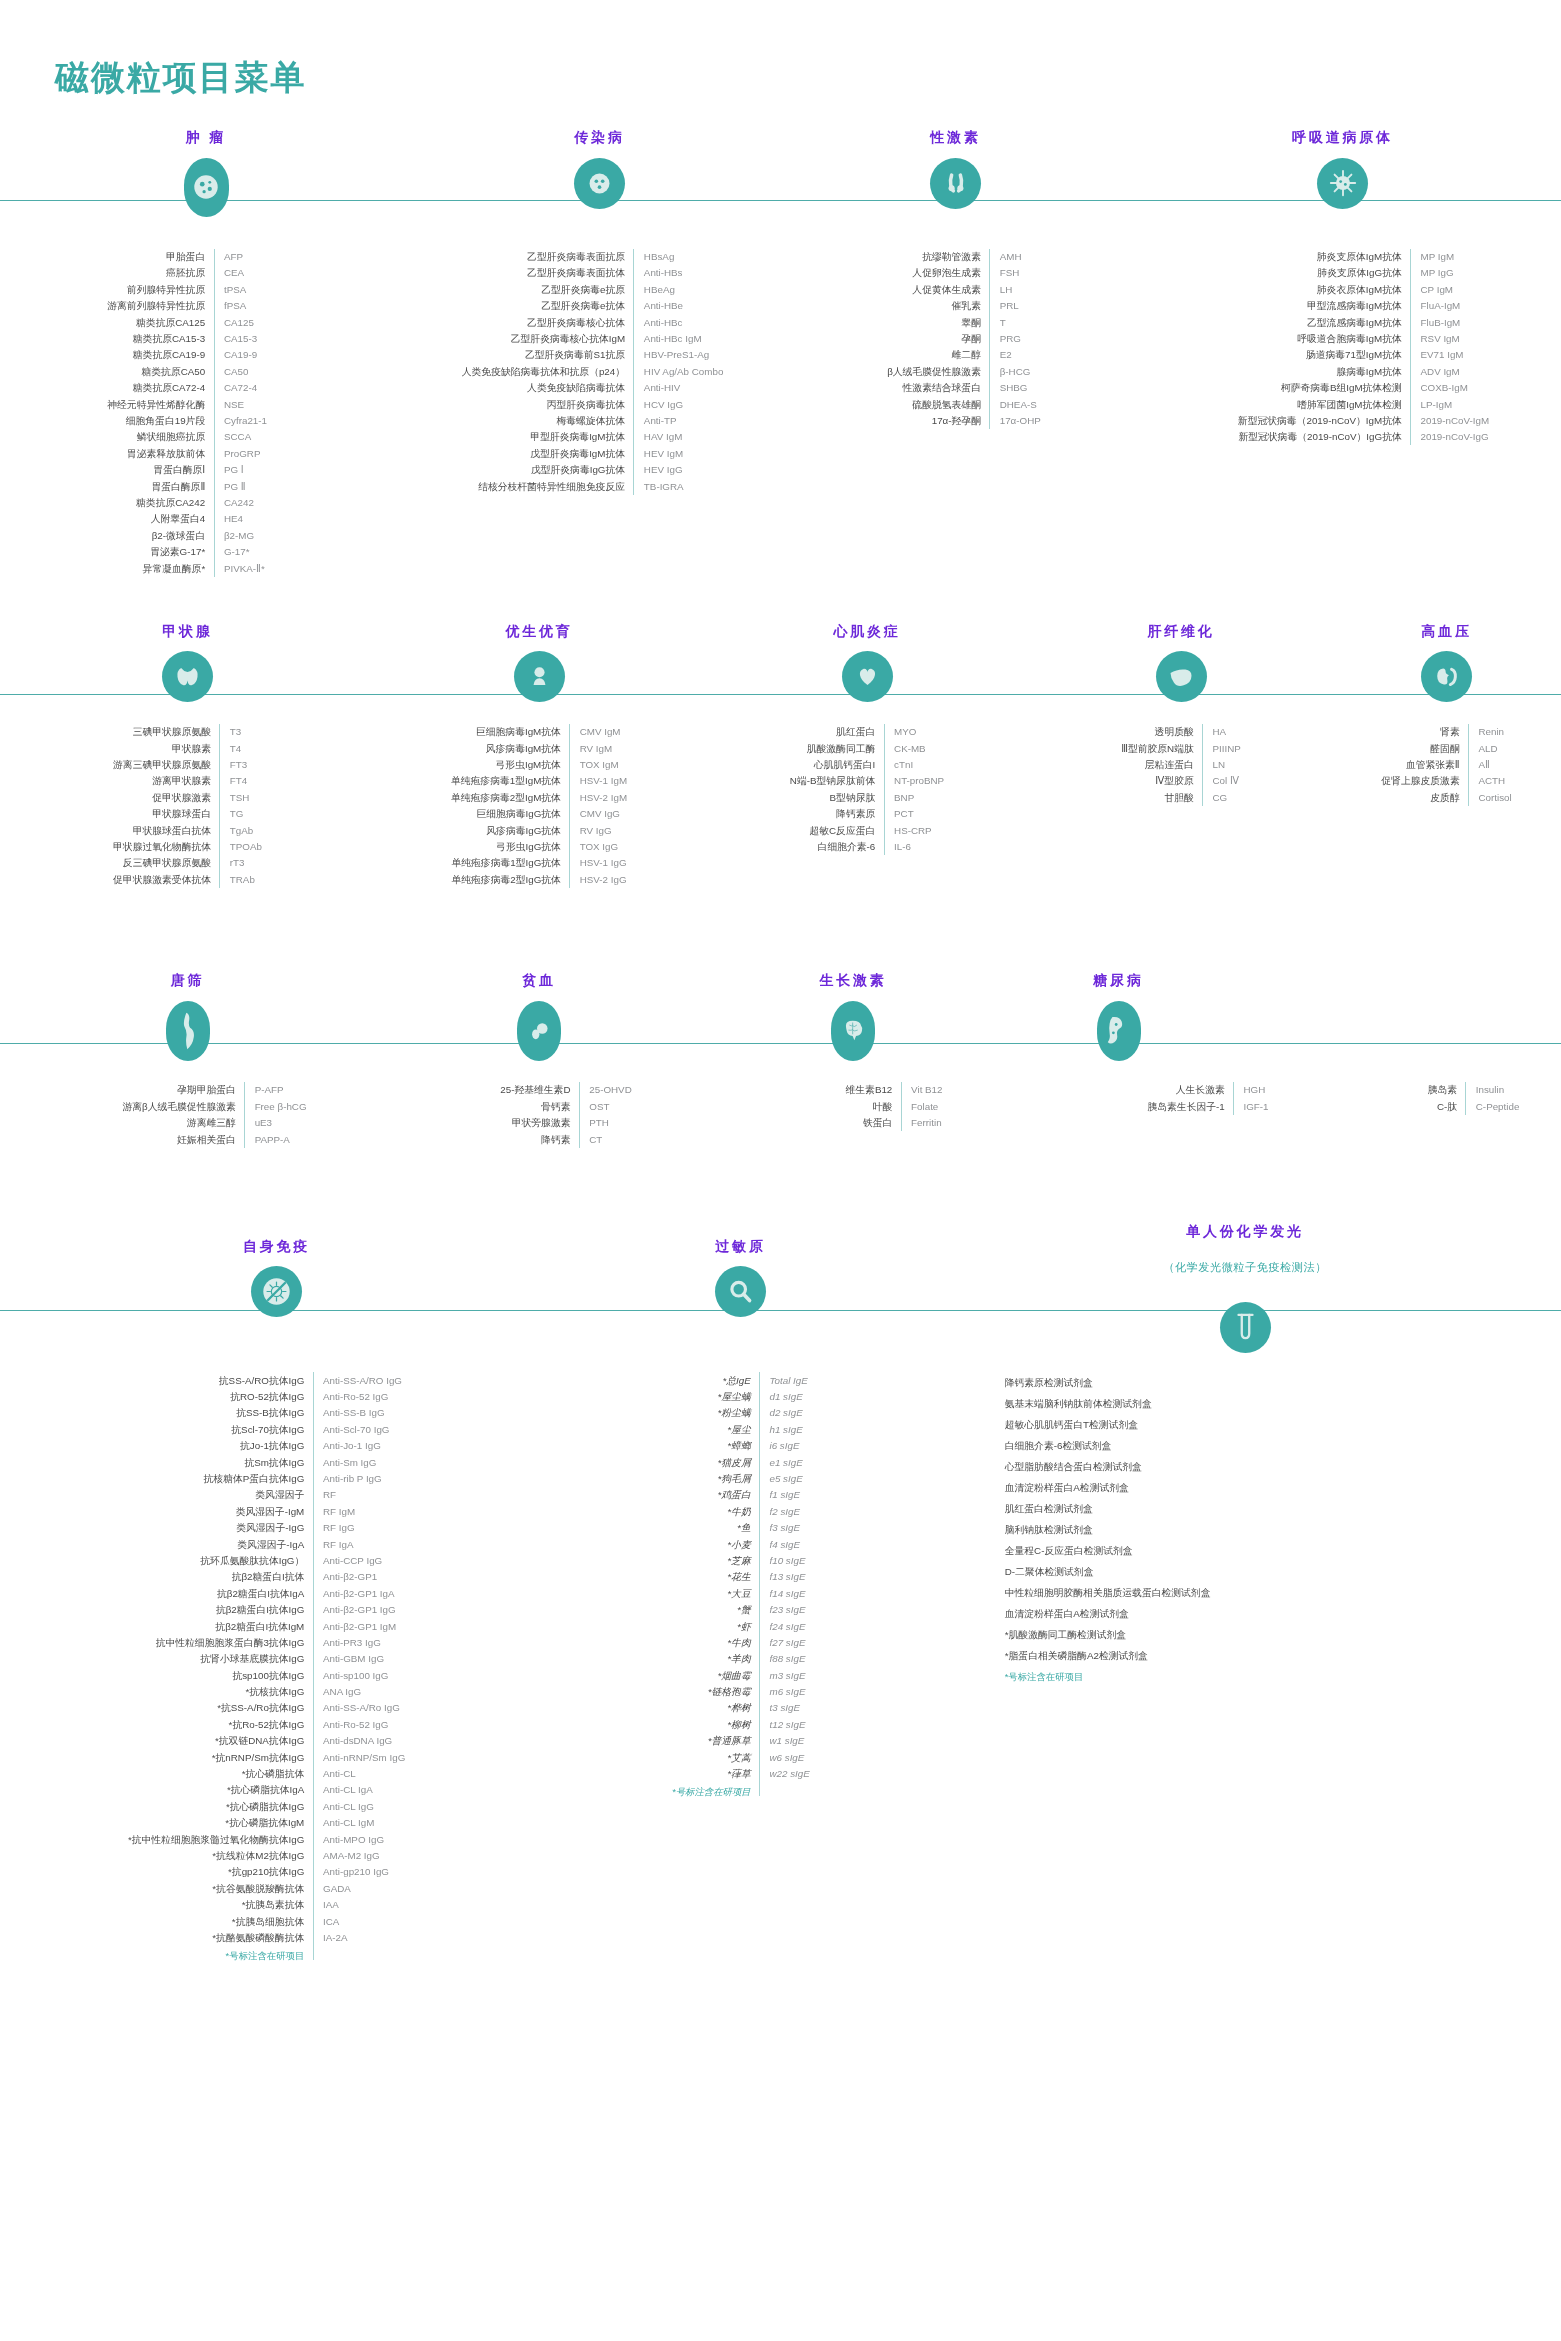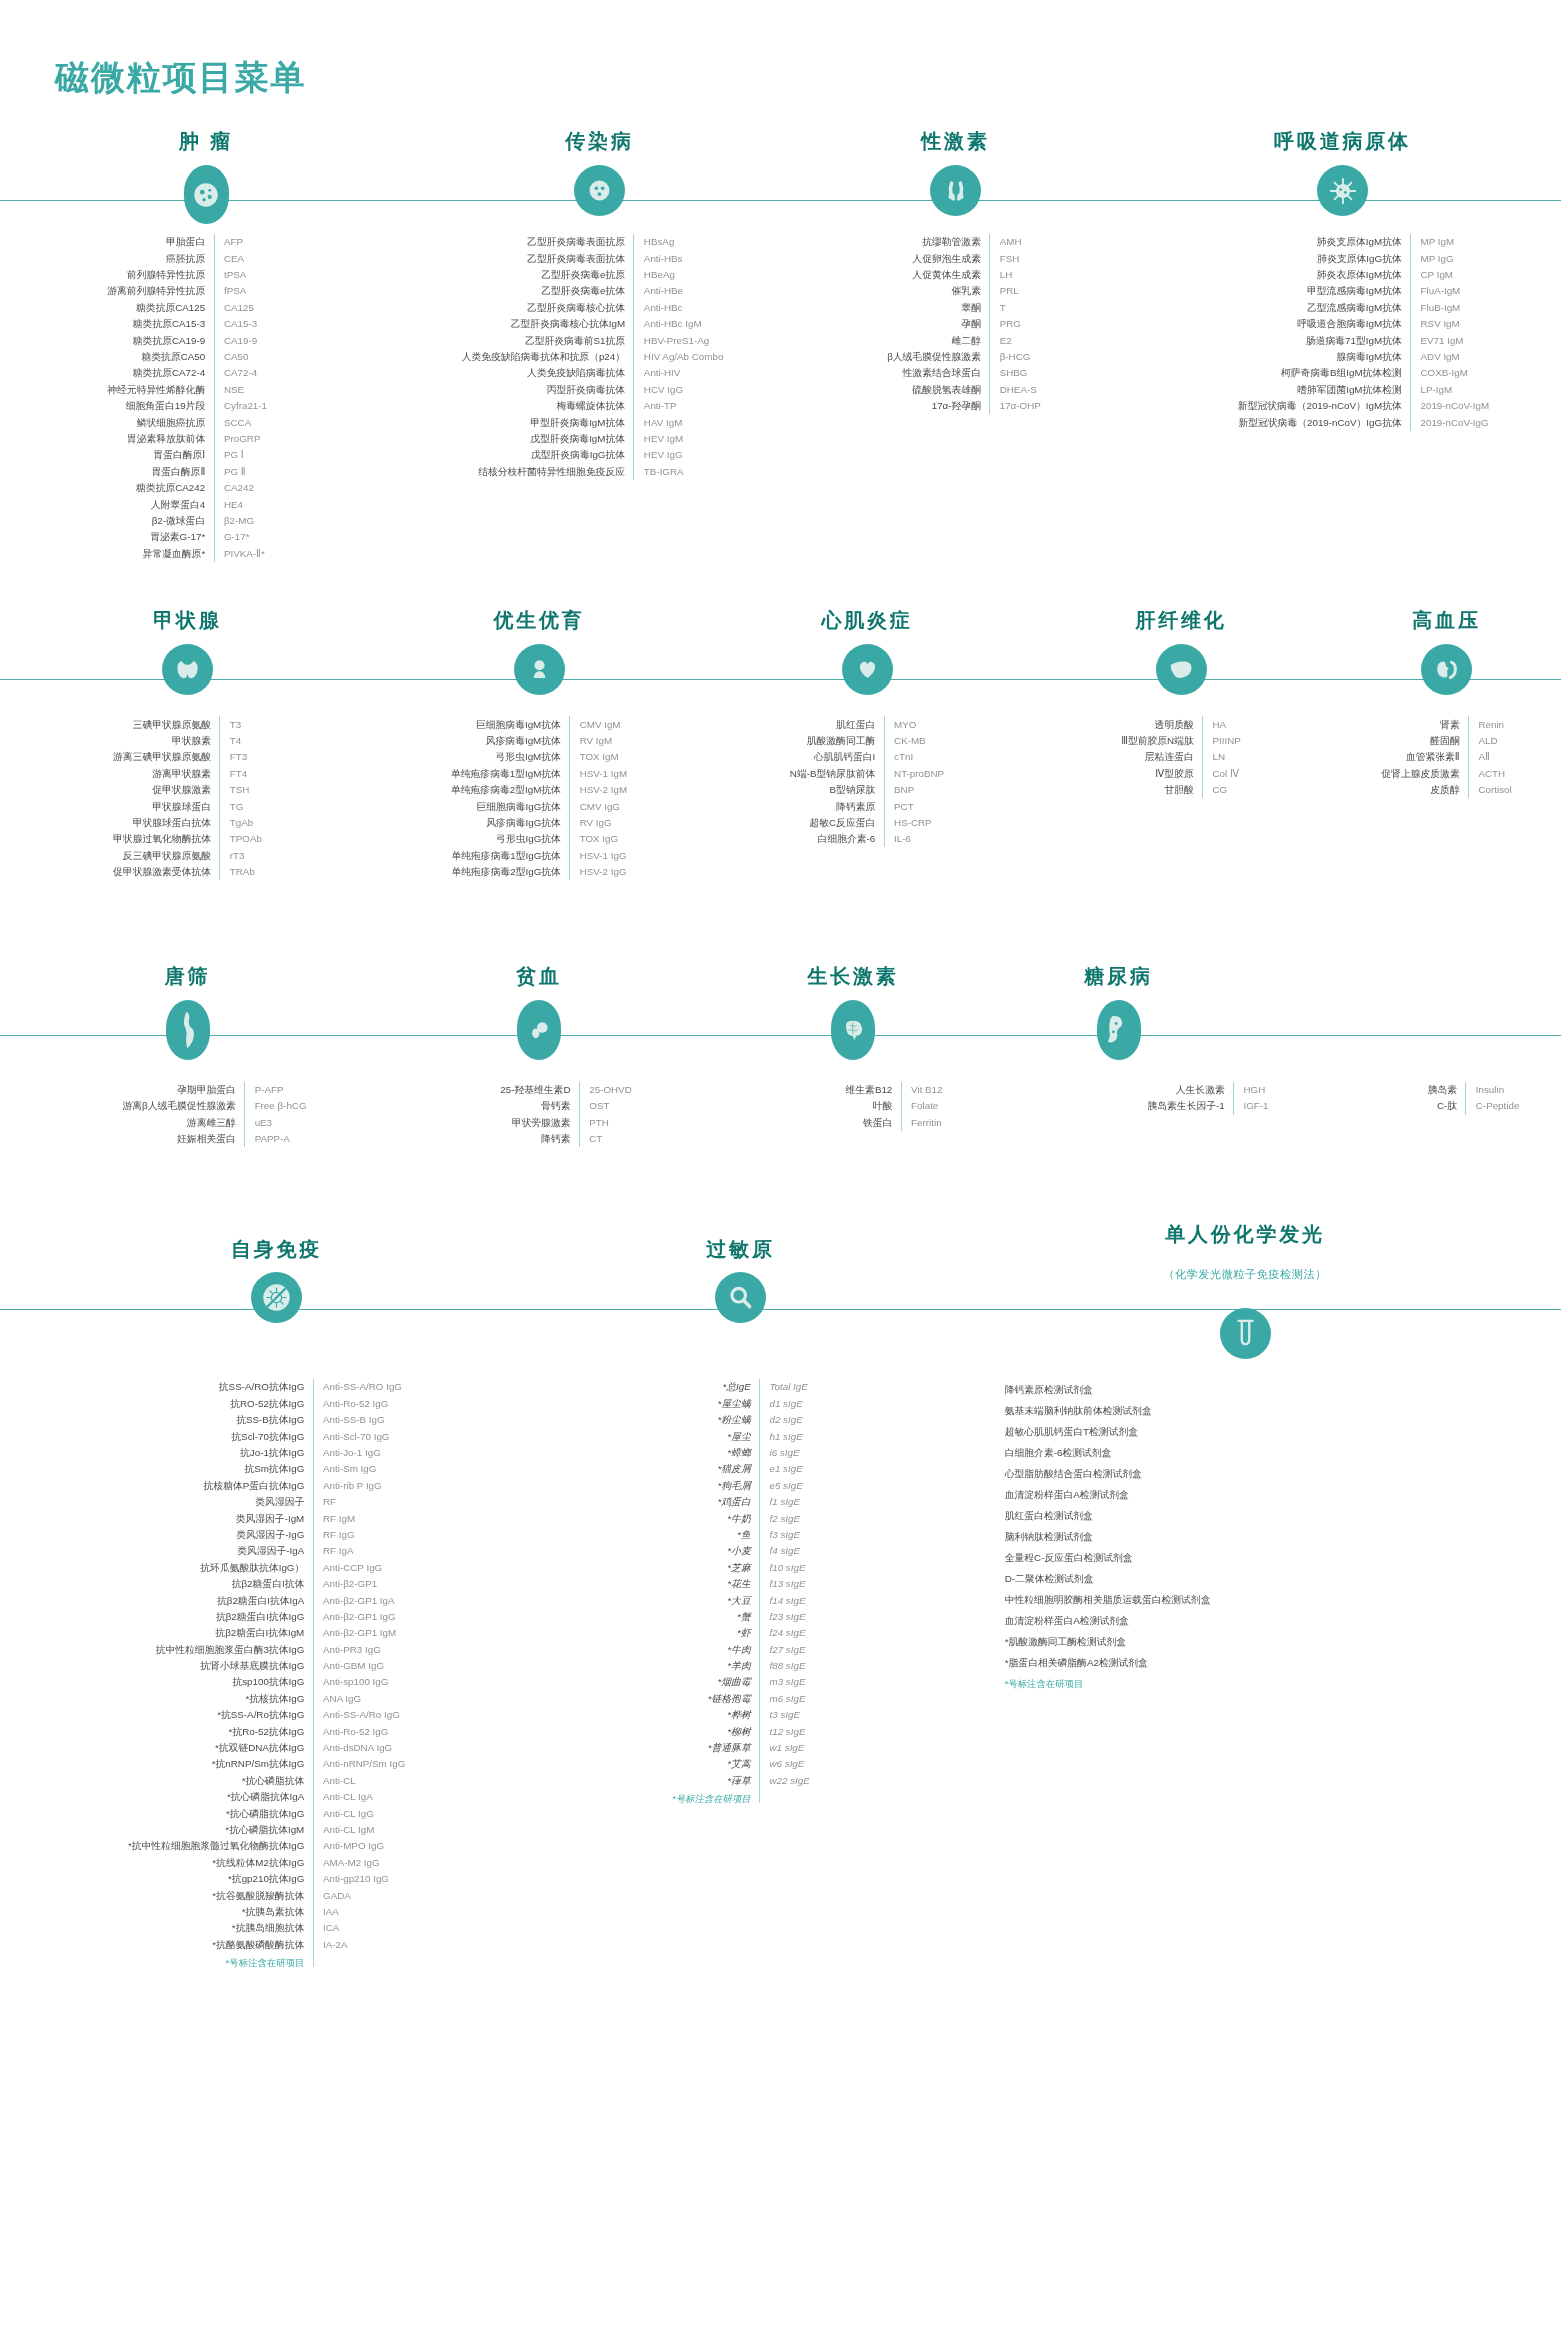--- a/index.html
+++ b/index.html
@@ -31,22 +31,22 @@
     background: #2f9d9a;
     opacity: .85;
   }
   .cat-row { display: flex; width: 100%; position: relative; z-index: 2; }
   .cat {
     display: flex;
     flex-direction: column;
     align-items: center;
   }
   .cat-title {
-    color: #0f766e;
-    font-size: 20px;
+    color: #6d28d9;
+    font-size: 14px;
     font-weight: 700;
     letter-spacing: 2.8px;
     text-align: center;
     white-space: nowrap;
     line-height: 1.2;
   }
   .cat-sub {
     color: #3aa9a5;
     font-size: 11.2px;
     letter-spacing: 0.5px;
@@ -168,21 +168,21 @@
               </g>
               <circle cx="32" cy="32" r="15" fill="#d9ecea"></circle>
               <circle cx="27" cy="29" r="3" fill="#3aa9a5"></circle>
               <circle cx="37" cy="35" r="3" fill="#3aa9a5"></circle>
             </svg>
         </div>
       </div>
 
     </div>
 
-    <div class="lists-row" style="margin-top:10px;gap:48px;">
+    <div class="lists-row" style="margin-top:32px;gap:48px;">
       <div class="itemcol" style="width:412px;">
           <div class="itemtable" id="t-0-0">
             <div class="itemrow">
               <div class="cn">甲胎蛋白</div>
               <div class="en">AFP</div>
             </div>
             <div class="itemrow">
               <div class="cn">癌胚抗原</div>
               <div class="en">CEA</div>
             </div>

